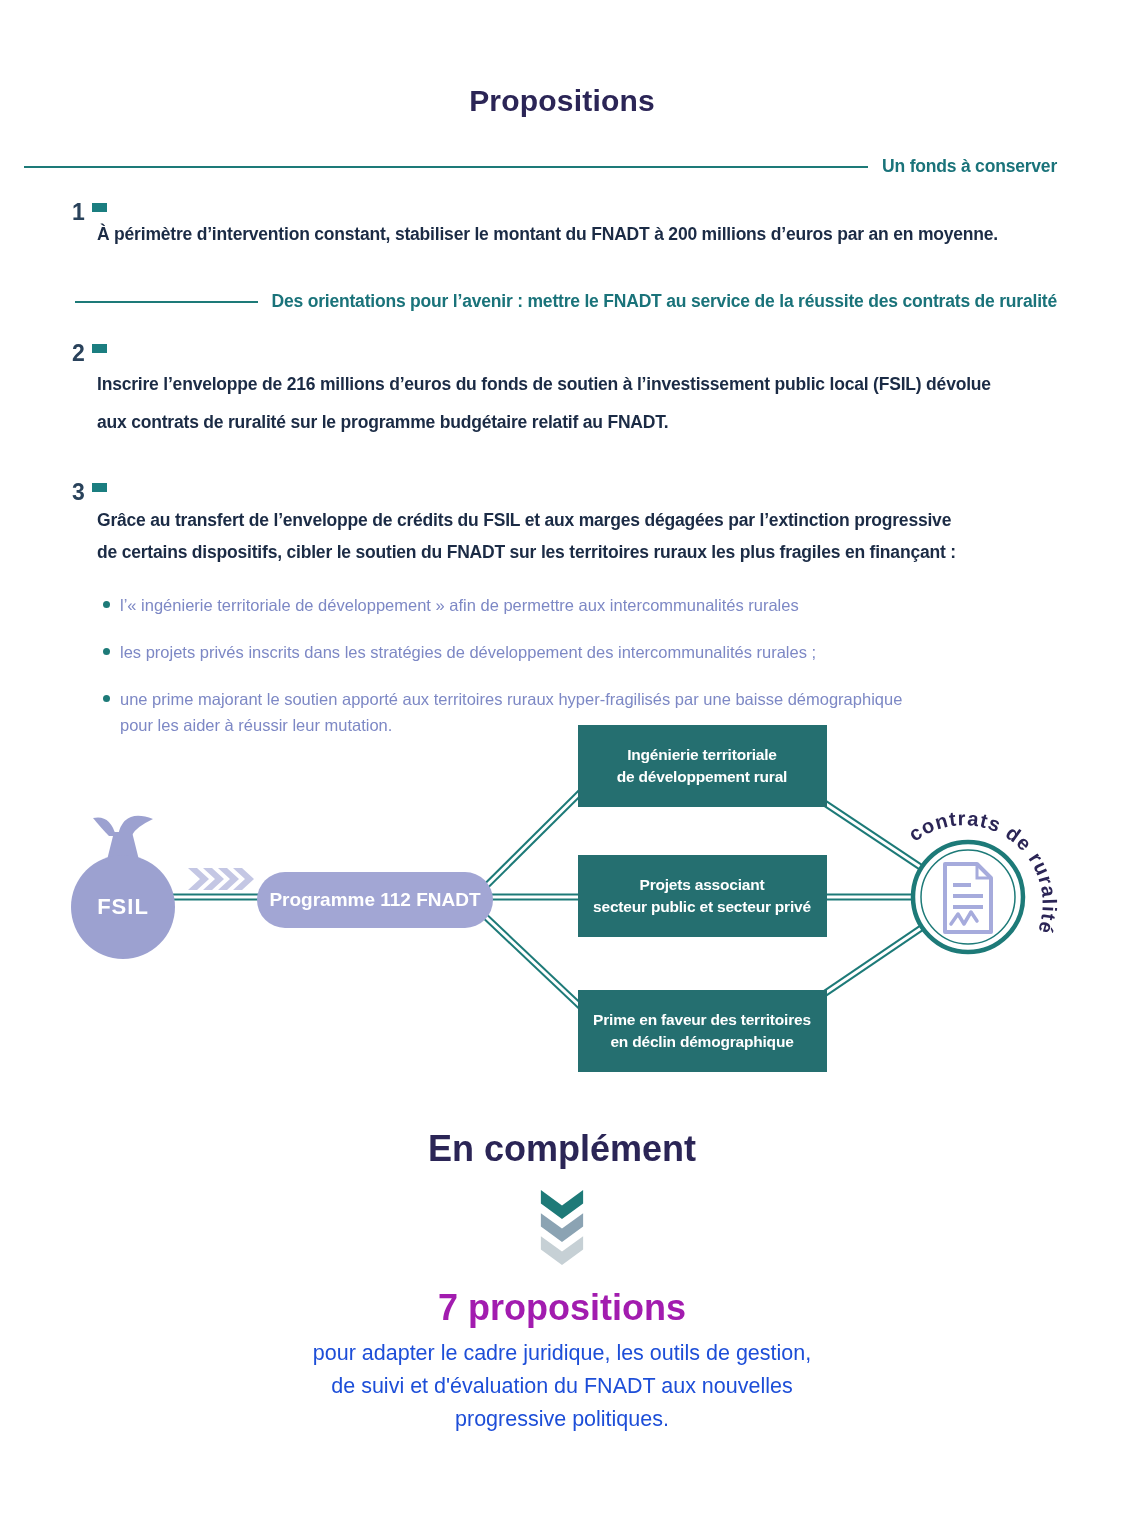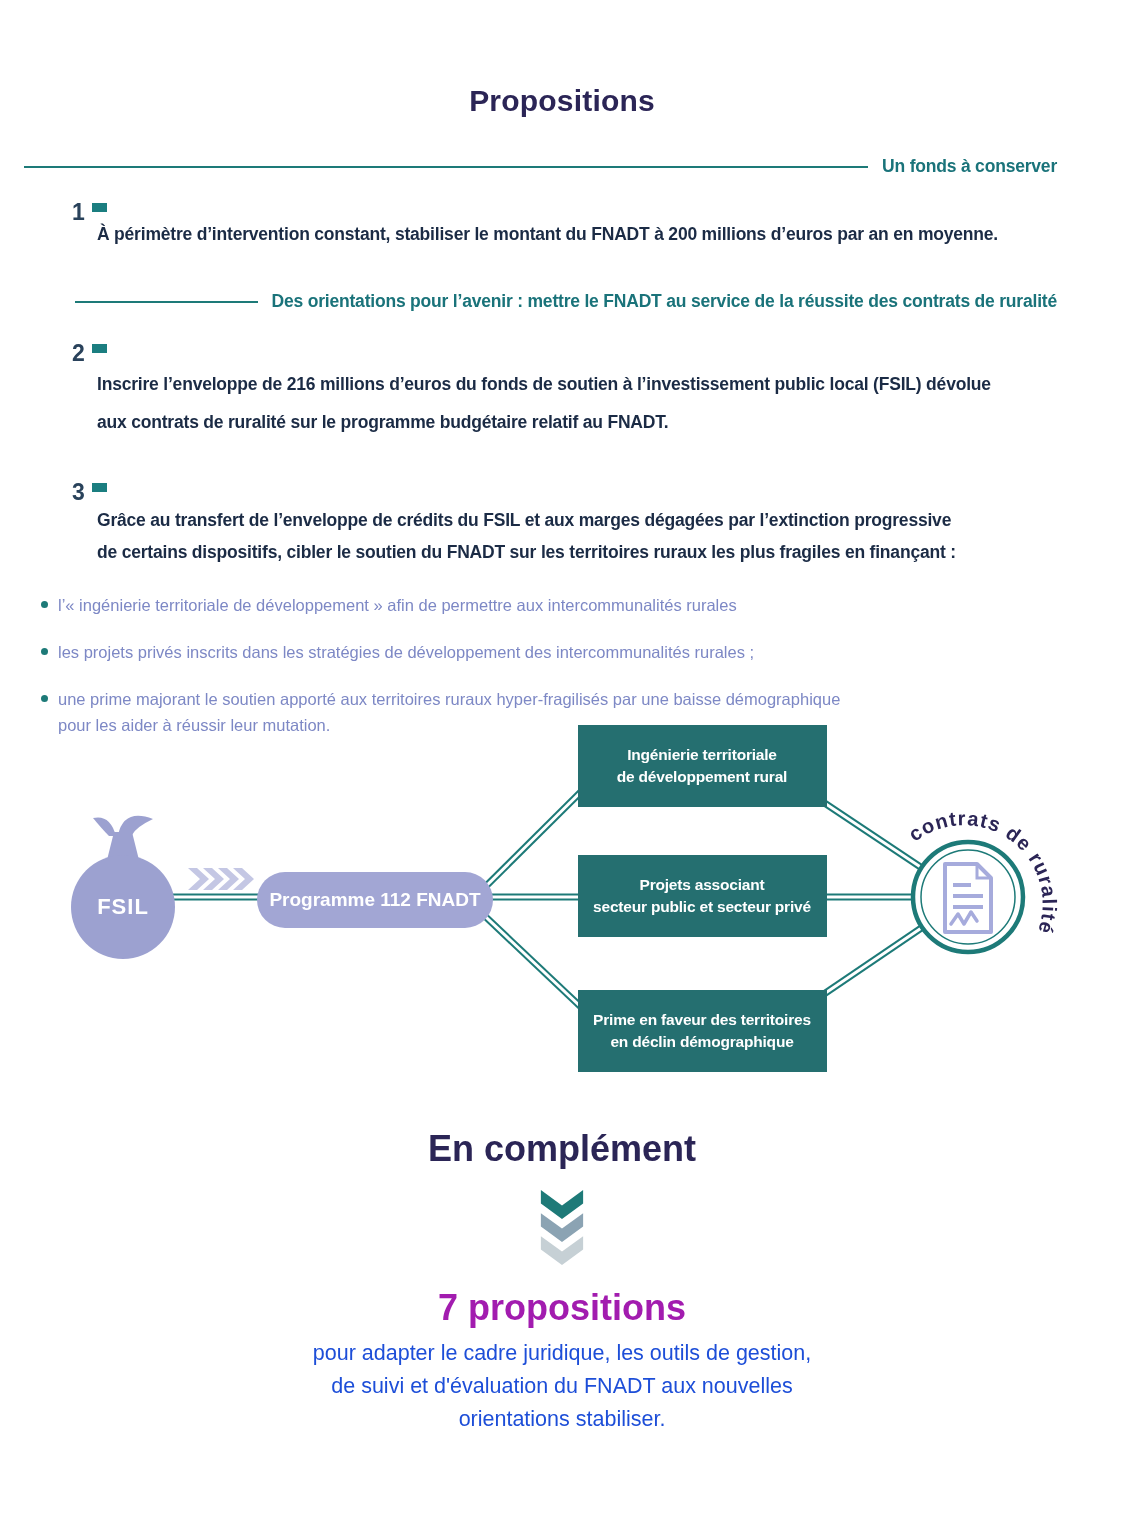--- a/index.html
+++ b/index.html
@@ -19,21 +19,21 @@
   .p1{margin-top:24px;}
   .p2{margin-top:30px;}
   .p3{margin-top:40px;}
   .prop-head{display:flex;align-items:flex-start;gap:7px;line-height:1;}
   .prop-num{font-size:23px;font-weight:bold;color:#29425b;}
   .prop-square{width:15px;height:9px;background:#1b7e80;margin-top:2px;display:inline-block;}
   .prop-body{padding-left:25px;font-weight:bold;color:#1b2b45;font-size:17.5px;letter-spacing:-.2px;white-space:nowrap;}
   .lh-wide div{line-height:38px;}
   .lh-mid div{line-height:32px;}
 
-  .bullets{padding-left:41px;margin-top:24px;}
+  .bullets{padding-left:103px;margin-top:24px;}
   .bullet{display:flex;align-items:flex-start;margin-bottom:21px;}
   .dot{flex:0 0 auto;width:7px;height:7px;border-radius:50%;background:#1d7a78;margin:9px 10px 0 0;}
   .blines{color:#7d88c5;font-size:16.5px;line-height:26px;white-space:nowrap;}
 
   
   .diagram{position:absolute;top:700px;left:0;width:1124px;height:410px;}
   .ct{stroke:#1d7a78;stroke-width:7;}
   .cw{stroke:#ffffff;stroke-width:3;}
   .bag-label{fill:#fff;font-size:22px;font-weight:bold;text-anchor:middle;letter-spacing:1px;}
   .pill-label{fill:#fff;font-size:19px;font-weight:bold;text-anchor:middle;}
@@ -196,17 +196,17 @@
     <div class="comp-heading">En complément</div>
     <svg class="chev-stack" viewBox="0 0 50 80" width="48" height="77">
       <path fill="#1e7a78" d="M3,0 L25,16 L47,0 L47,14 L25,30 L3,14 Z"></path>
       <path fill="#8ba3b3" d="M3,24 L25,40 L47,24 L47,38 L25,54 L3,38 Z"></path>
       <path fill="#c6d0d5" d="M3,48 L25,64 L47,48 L47,62 L25,78 L3,62 Z"></path>
     </svg>
     <div class="comp-big">7 propositions</div>
     <div class="comp-para">
       <div>pour adapter le cadre juridique, les outils de gestion,</div>
       <div>de suivi et d'évaluation du FNADT aux nouvelles</div>
-      <div>orientations stabiliser.</div>
+      <div>progressive politiques.</div>
     </div>
   </div>
 
 </div>
 
 </body></html>

